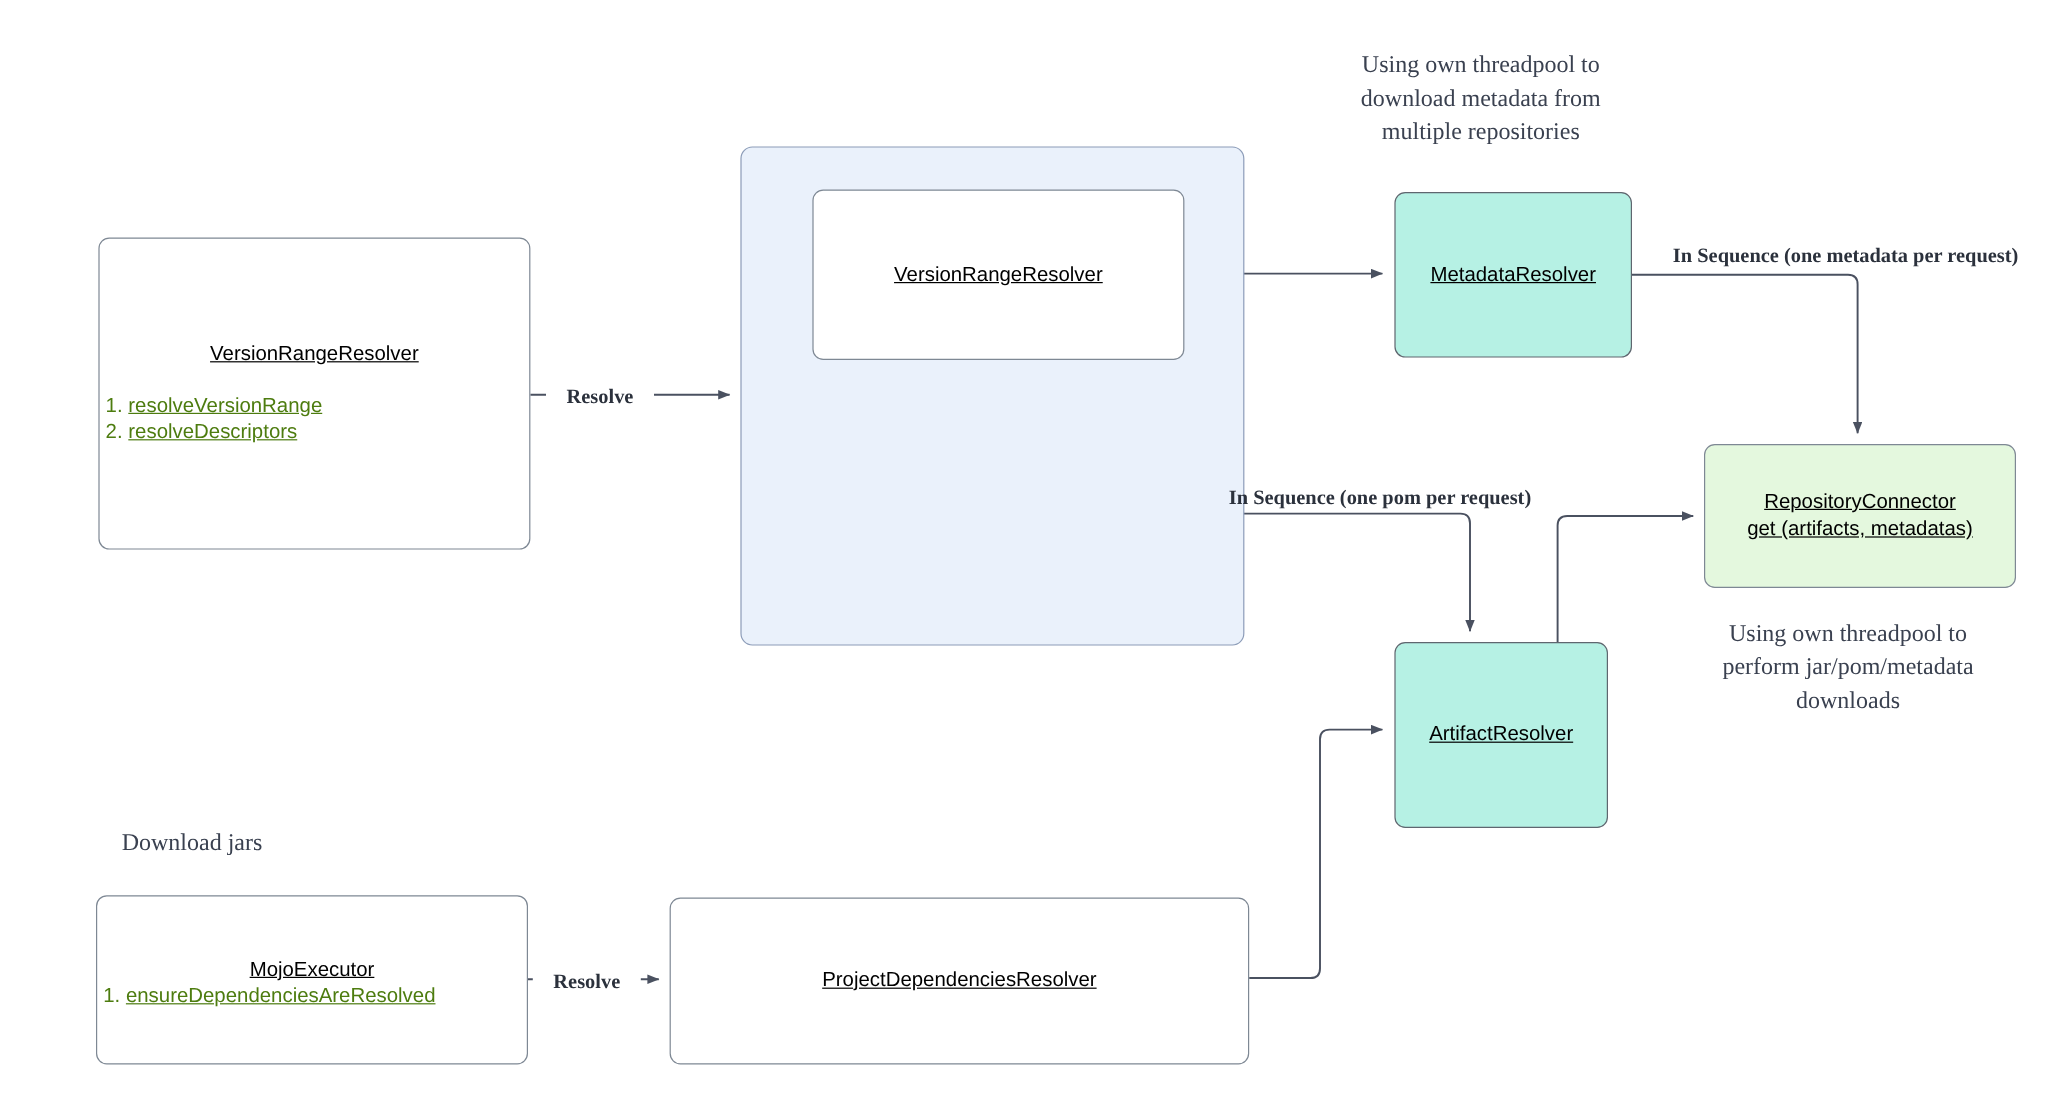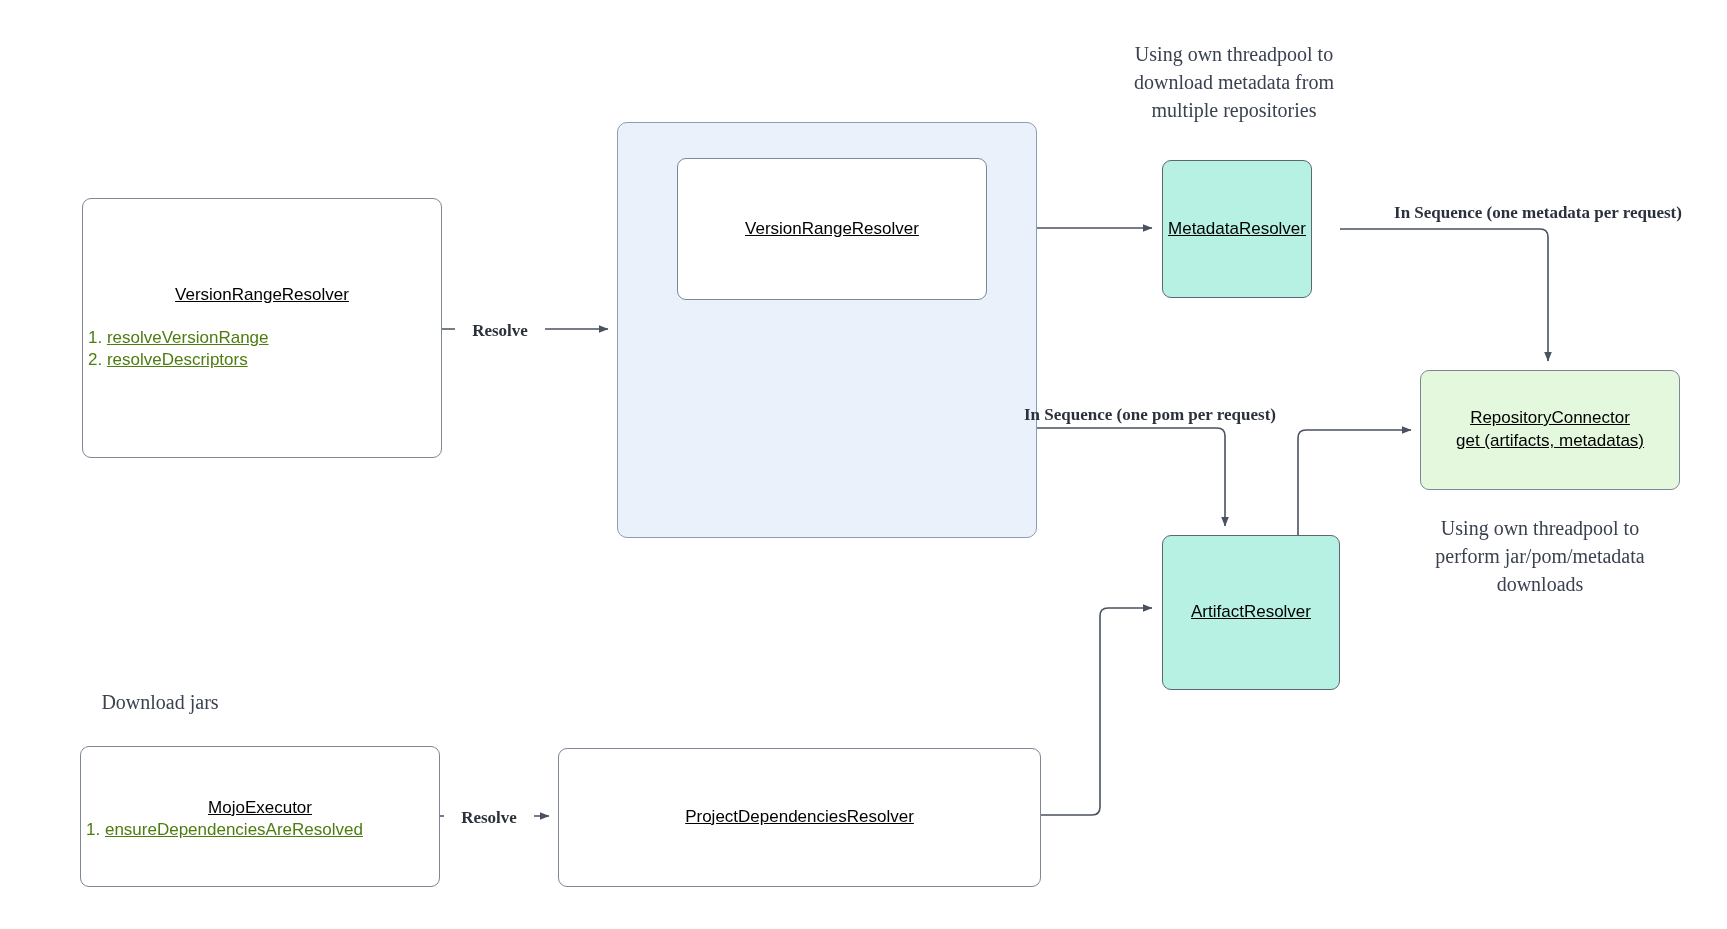--- a/index.html
+++ b/index.html
@@ -108,21 +108,21 @@
       <div><span>1.</span> <span class="lbl">resolveVersionRange</span></div>
       <div><span>2.</span> <span class="lbl">resolveDescriptors</span></div>
     </div>
   </div>
 
   <div class="box flex-center" style="left:677px;top:158px;width:310px;height:142px;">
     <div class="title">VersionRangeResolver</div>
   </div>
 
 
-  <div class="box flex-center teal" style="left:1162px;top:160px;width:150px;height:138px;">
+  <div class="box flex-center teal" style="left:1162px;top:160px;width:198px;height:138px;">
     <div class="title">MetadataResolver</div>
   </div>
 
   <div class="box flex-center green" style="left:1420px;top:370px;width:260px;height:120px;">
     <div class="title">RepositoryConnector
 get (artifacts, metadatas)</div>
   </div>
 
   <div class="box flex-center teal" style="left:1162px;top:535px;width:178px;height:155px;">
     <div class="title">ArtifactResolver</div>

